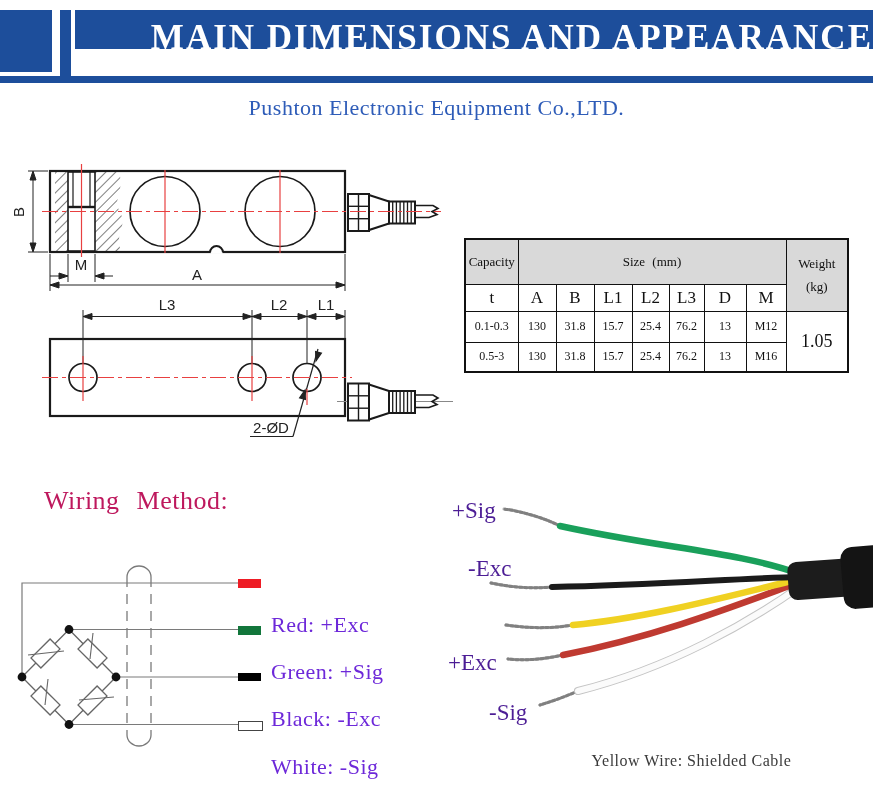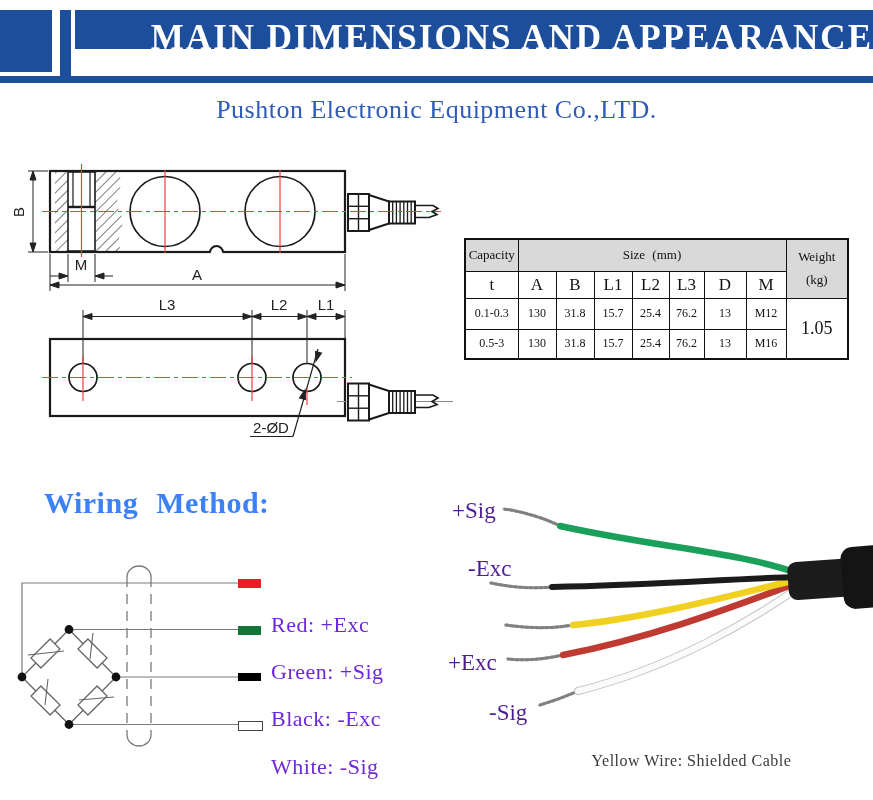--- a/index.html
+++ b/index.html
@@ -8,36 +8,36 @@
   .abs{position:absolute;}
   
   .blue{background:#1d4e9b;}
   #accent-square{left:0;top:10px;width:52px;height:62px;}
   #accent-bar{left:60px;top:10px;width:11px;height:68px;}
   #banner{left:75px;top:10px;width:798px;height:39px;color:#fff;
           font-weight:bold;font-size:35px;letter-spacing:2px;line-height:56px;
           text-align:right;white-space:nowrap;}
   #divider{left:0;top:76px;width:873px;height:7px;}
   #subtitle{left:0;top:95px;width:873px;text-align:center;color:#2e5cb8;
-            font-size:26px;letter-spacing:0.5px;}
+            font-size:22px;letter-spacing:0.5px;}
   
   #spec-table{left:464px;top:238px;border-collapse:collapse;table-layout:fixed;
               font-family:"Liberation Serif",serif;color:#111;}
   #spec-table{border:2px solid #111;}
   #spec-table th,#spec-table td{border:1px solid #111;padding:0;text-align:center;
               vertical-align:middle;font-weight:normal;overflow:hidden;}
   #spec-table .gray{background:#d9d9d9;}
   #spec-table .hd{font-size:13px;word-spacing:4px;}
   #spec-table .col{font-size:17px;}
   #spec-table .val{font-size:12px;}
   #spec-table .wt{font-size:18px;border-radius:10px;}
-  tr.r-h1{height:32px;} tr.r-h2{height:27px;} tr.r-d1{height:31px;} tr.r-d2{height:30px;}
+  tr.r-h1{height:45px;} tr.r-h2{height:27px;} tr.r-d1{height:31px;} tr.r-d2{height:30px;}
   .kg{margin-top:7px;}
   
-  #wiring-title{left:44px;top:486px;font-size:30px;font-weight:bold;color:#3b82f6;
+  #wiring-title{left:44px;top:486px;font-size:26px;font-weight:normal;color:#be185d;
                 word-spacing:10px;letter-spacing:0.5px;}
   .swatch{position:absolute;left:238px;width:23px;height:9px;}
   .swatch.outline{border:1px solid #444;height:8px;}
   .legend-label{position:absolute;left:271px;font-size:22px;color:#6d28d9;
                 letter-spacing:0.5px;white-space:nowrap;margin-top:42px;}
   
   .photo-label{position:absolute;font-size:23px;color:#4c1d95;white-space:nowrap;}
   #photo-caption{left:510px;top:752px;width:363px;text-align:center;font-size:16px;
                  color:#3a3a3a;letter-spacing:0.5px;white-space:nowrap;}
   svg text{font-family:"Liberation Sans",sans-serif;font-size:15px;fill:#222;}

